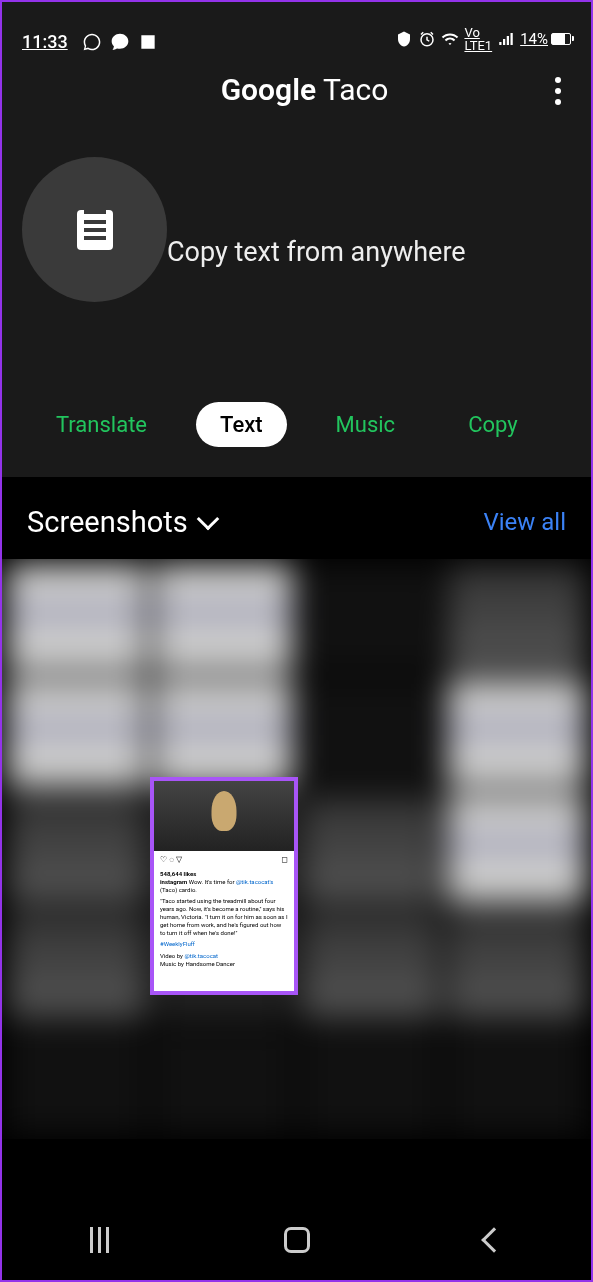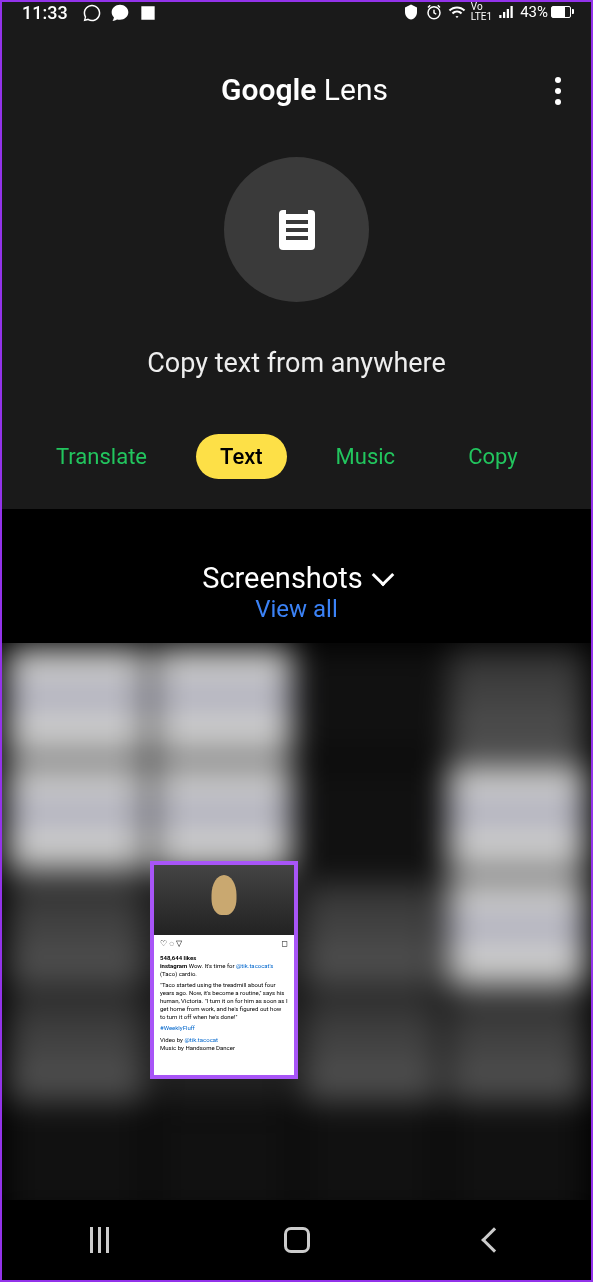--- a/index.html
+++ b/index.html
@@ -12,24 +12,25 @@
       overflow: hidden;
       position: relative;
       border: 2px solid #9333ea;
     }
     
     
     .status-bar {
       height: 50px;
       display: flex;
       justify-content: space-between;
-      align-items: flex-start;
+      align-items: flex-end;
       padding: 0 20px;
       background: #1a1a1a;
       font-size: 18px;
+      text-decoration: underline;
     }
     .status-left { display: flex; align-items: center; gap: 8px; }
     .status-time { font-weight: 500; margin-right: 6px; }
     .status-right { display: flex; align-items: center; gap: 5px; font-size: 15px; }
     .status-icon-svg { width: 20px; height: 20px; fill: #fff; }
     .status-icon-small { width: 18px; height: 18px; fill: #fff; }
     .battery-box { display: flex; align-items: center; gap: 3px;}
     .battery { width: 20px; height: 12px; border: 1.5px solid #fff; border-radius: 2px; position: relative; }
     .battery::after { content: ''; position: absolute; right: -4px; top: 2px; width: 2px; height: 5px; background: #fff; border-radius: 0 1px 1px 0; }
     .battery-fill { width: 72%; height: 100%; background: #fff; }
@@ -56,21 +57,21 @@
       display: flex;
       flex-direction: column;
       gap: 5px;
       cursor: pointer;
     }
     .menu-dots span { width: 6px; height: 6px; background: #fff; border-radius: 50%; }
     
     
     .hero {
       display: flex;
-      flex-direction: column;
+      flex-direction: row;
       align-items: center;
       padding: 40px 20px 30px;
     }
     .hero-circle {
       width: 145px;
       height: 145px;
       border-radius: 50%;
       background: #3a3a3a;
       display: flex;
       align-items: center;
@@ -90,29 +91,28 @@
       overflow: hidden;
     }
     .tab {
       padding: 10px 24px;
       border-radius: 25px;
       font-size: 22px;
       color: #22c55e;
       white-space: nowrap;
       cursor: pointer;
     }
-    .tab.active { background: #fde047; color: #000; font-weight: 500; }
+    .tab.active { background: #ffffff; color: #000; font-weight: 500; }
     
     
     .section-header {
       display: flex;
       justify-content: space-between;
       align-items: center;
-      padding: 52px 25px 20px;
-      flex-direction: column;
+      padding: 28px 25px 20px;
     }
     .section-title { display: flex; align-items: center; gap: 12px; font-size: 29px; font-weight: 400; }
     .chevron { width: 16px; height: 16px; border-right: 3px solid #fff; border-bottom: 3px solid #fff; transform: rotate(45deg); margin-top: -6px; }
     .view-all { color: #3b82f6; font-size: 24px; }
     
     
     .gallery {
       position: relative;
       height: 580px;
       overflow: hidden;
@@ -188,39 +188,39 @@
         <path d="M12 2l8 4v6c0 5-3.5 9.5-8 10-4.5-.5-8-5-8-10V6l8-4z"></path>
       </svg>
     <svg class="status-icon-small" viewBox="0 0 24 24">
         <circle cx="12" cy="13" r="8" fill="none" stroke="#fff" stroke-width="2"></circle>
         <path d="M12 9v4l3 2" stroke="#fff" stroke-width="2" fill="none"></path>
         <path d="M4 6l3-3M20 6l-3-3" stroke="#fff" stroke-width="2"></path>
       </svg>
     <svg class="status-icon-small" viewBox="0 0 24 24">
         <path d="M12 20l-2-2c1-1 3-1 4 0l-2 2zm-5-5l-2-2c4-4 10-4 14 0l-2 2c-3-3-7-3-10 0zm-4-4l-2-2c6-6 16-6 22 0l-2 2c-5-5-13-5-18 0z"></path>
       </svg>
-    <span style="font-size:10px;line-height:1;">Vo<br>LTE1</span>
+    <span style="font-size:13px;line-height:1;">Vo<br>LTE1</span>
     <svg class="status-icon-small" viewBox="0 0 24 24">
         <path d="M3 20h3v-4H3v4zm5 0h3v-8H8v8zm5 0h3V8h-3v12zm5 0h3V4h-3v16z"></path>
       </svg>
     <div class="battery-box">
-      <span>43%</span>
+      <span>14%</span>
       <div class="battery">
           <div class="battery-fill"></div>
         </div>
     </div>
   </div>
 </div>
 
 <div class="app-panel">
 
   <div class="app-header">
     <div class="app-title">
       <span class="bold">Google</span>
-      <span>Lens</span>
+      <span>Taco</span>
     </div>
     <div class="menu-dots">
       <span></span>
         <span></span>
         <span></span>
     </div>
   </div>
 
   <div class="hero">
     <div class="hero-circle">

